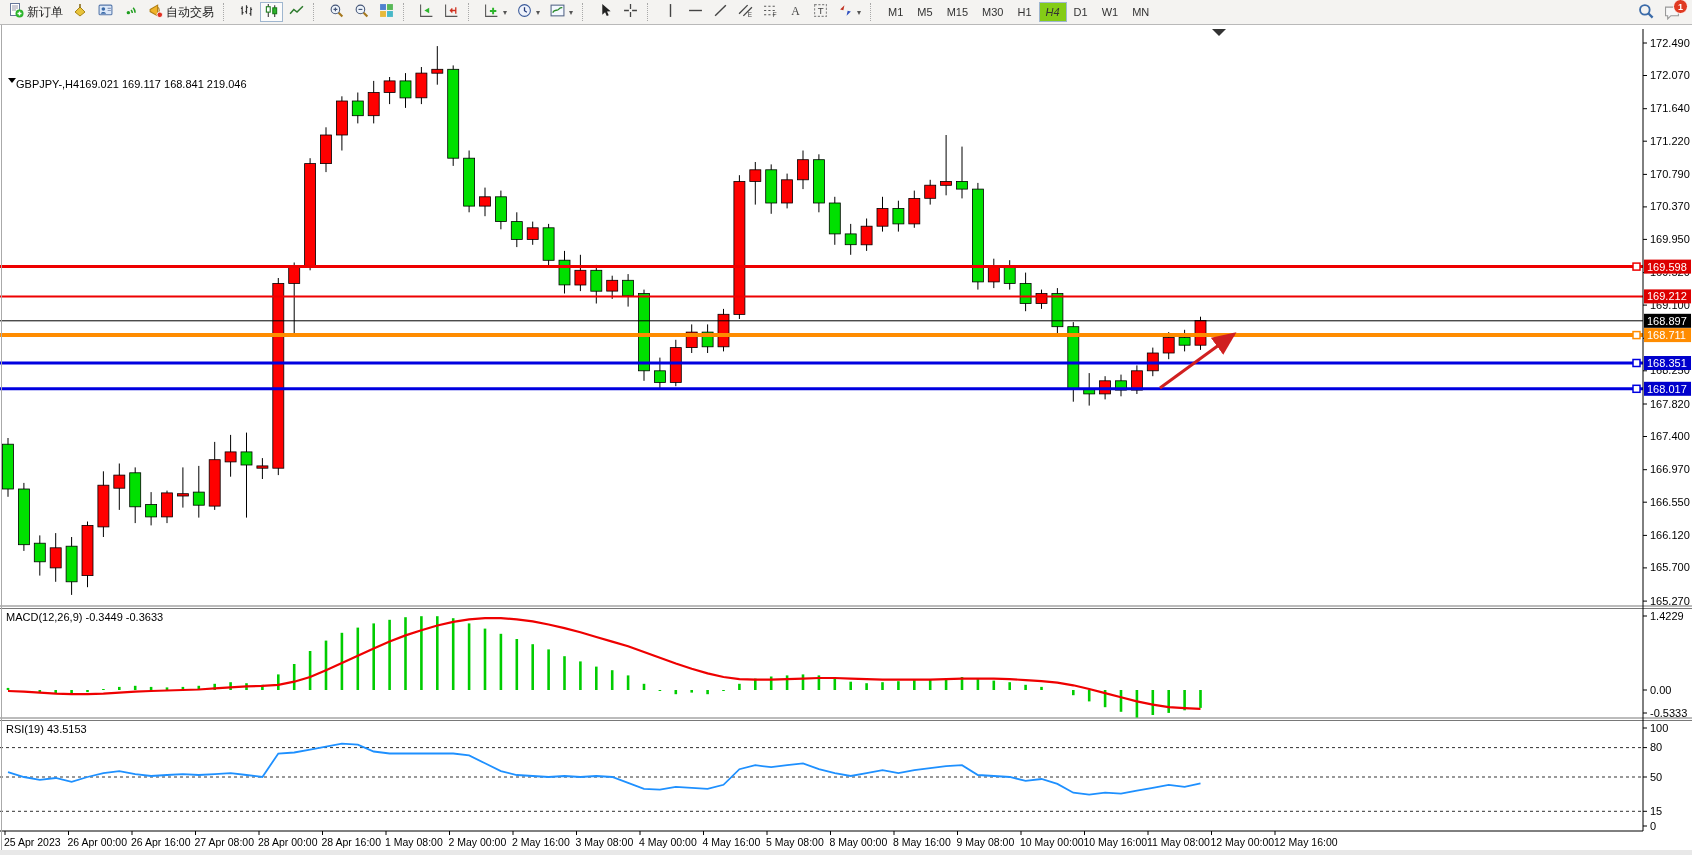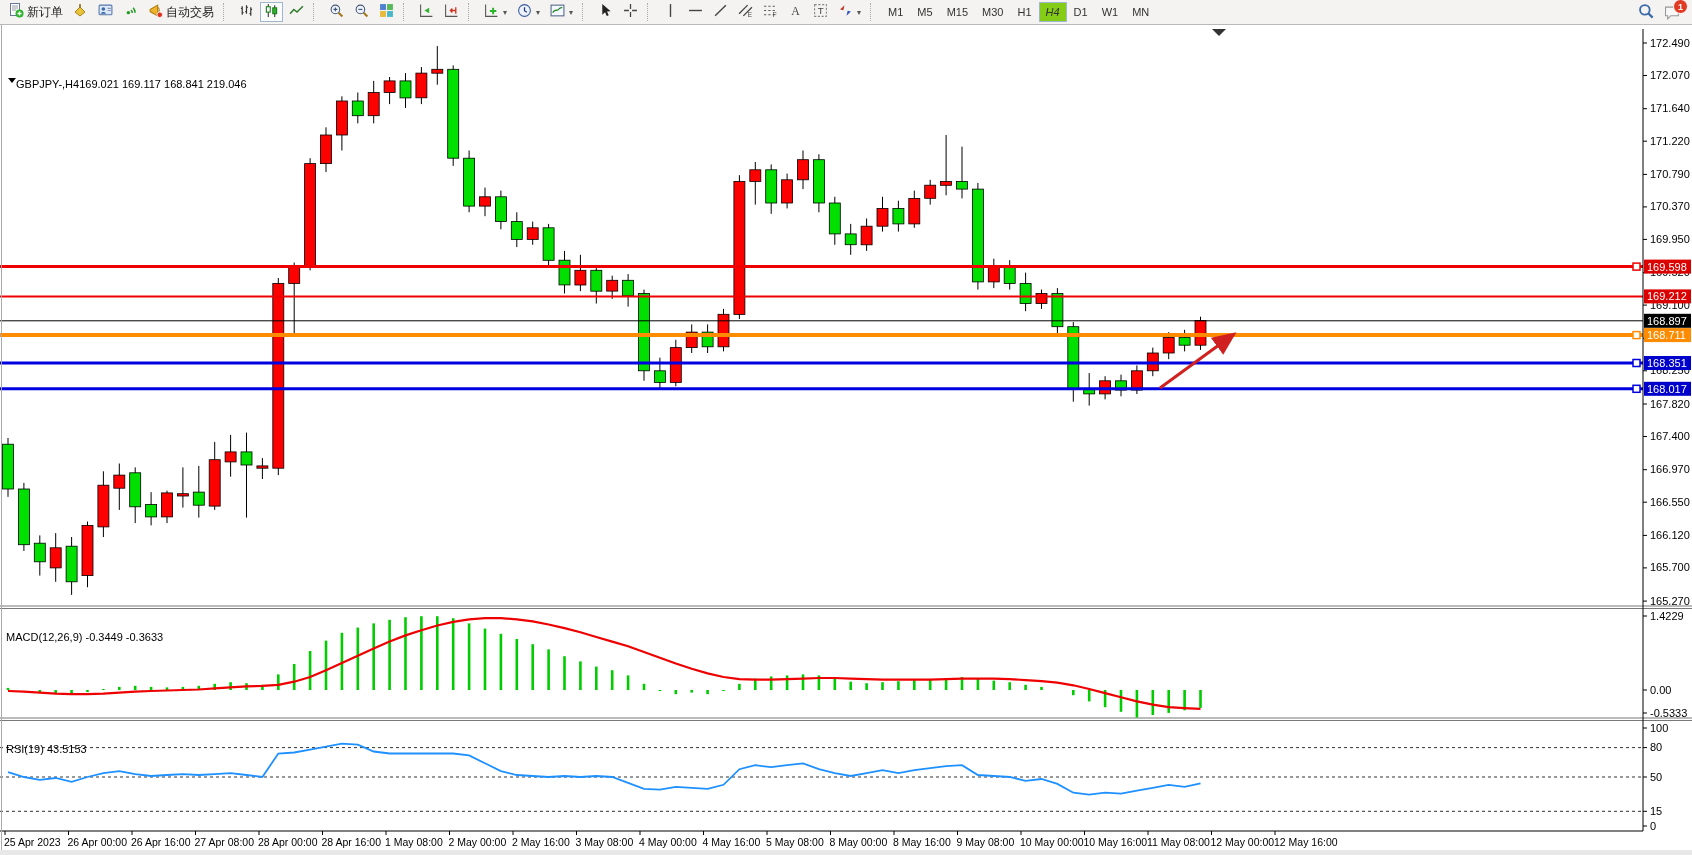--- a/index.html
+++ b/index.html
@@ -22,21 +22,21 @@
   .tb-right{margin-left:auto;display:flex;align-items:center;margin-right:6px;}
   .chat-badge{position:relative;display:inline-block;}
   .chat-badge .bubble-count{position:absolute;right:-4px;top:-4px;background:#e03a22;color:#fff;
           border-radius:50%;width:13px;height:13px;font-size:9px;font-weight:bold;
           display:flex;align-items:center;justify-content:center;border:1px solid #fff;}
   
   .chart-title{position:absolute;left:8px;top:30px;font-size:11px;color:#000;z-index:3;
                display:flex;align-items:flex-start;margin-top:48px;}
   .dd-tri{width:0;height:0;border-left:4px solid transparent;border-right:4px solid transparent;
           border-top:5px solid #000;display:inline-block;}
-  .pane-label{position:absolute;left:6px;font-size:11px;color:#000;z-index:3;margin-top:20px;}
+  .pane-label{position:absolute;left:6px;font-size:11px;color:#000;z-index:3;}
   #macd-label{top:611px;}
   #rsi-label{top:723px;}
 </style>
 </head>
 <body>
 
 <div class="app">
 
   <svg id="chart-svg" width="1692" height="855">
       <rect x="0" y="25" width="1692" height="830" fill="#ffffff"></rect>

